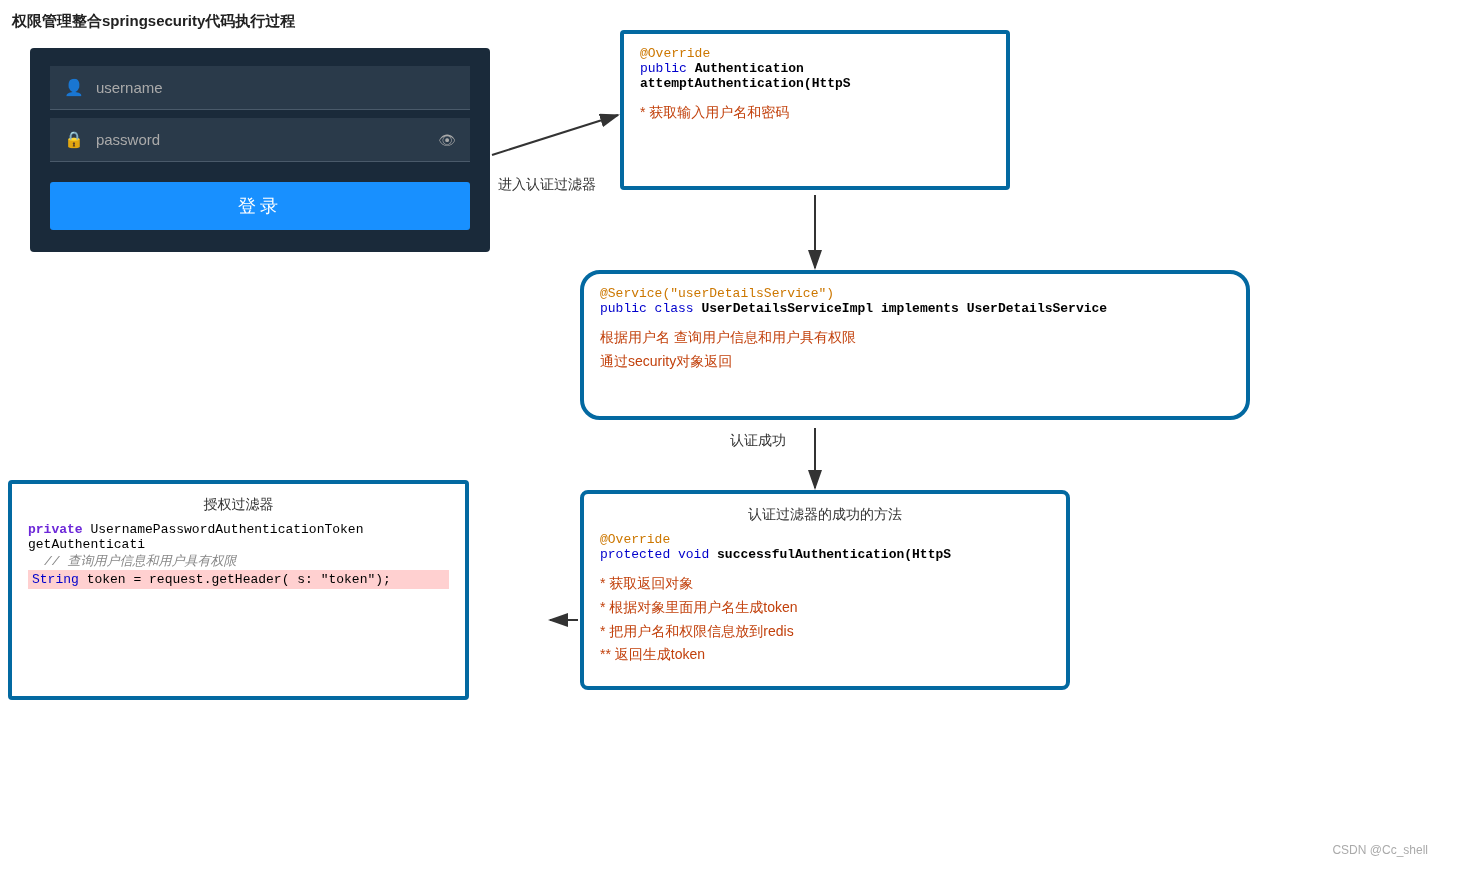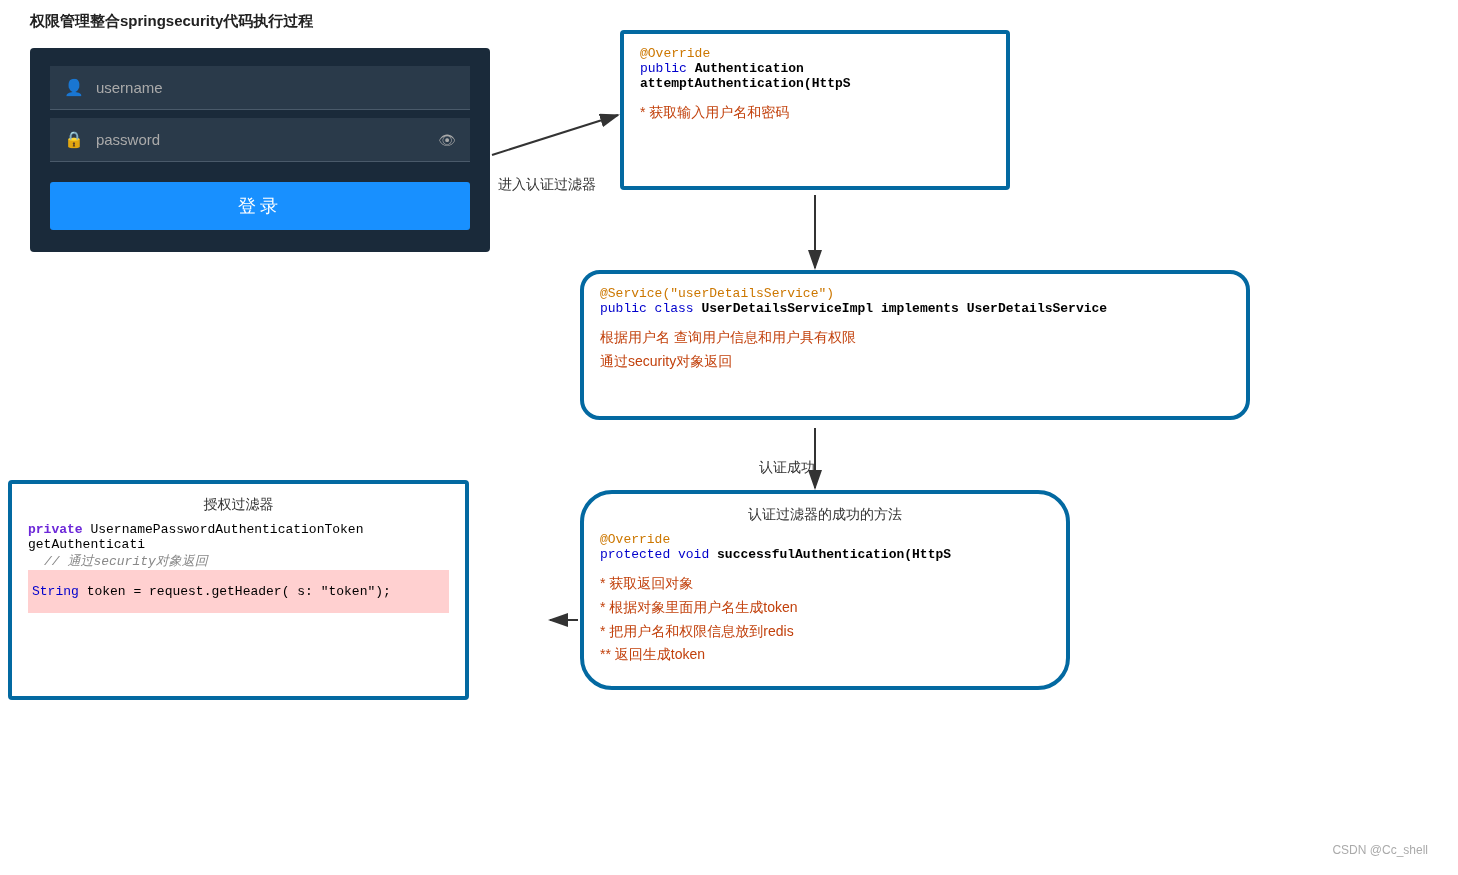--- a/index.html
+++ b/index.html
@@ -8,21 +8,21 @@
       font-family: 'SimSun', 'Microsoft YaHei', Arial, sans-serif;
       width: 1458px;
       height: 875px;
       position: relative;
       overflow: hidden;
     }
 
     .page-title {
       position: absolute;
       top: 12px;
-      left: 30px;
+      left: 12px;
       font-size: 15px;
       font-weight: bold;
       color: #222;
       font-family: 'Microsoft YaHei', Arial, sans-serif;
     }
 
     
     .login-form {
       position: absolute;
       top: 48px;
@@ -103,21 +103,21 @@
       width: 670px;
       min-height: 150px;
       border-radius: 20px;
     }
 
     .code-box-3 {
       top: 490px;
       left: 580px;
       width: 490px;
       min-height: 200px;
-      border-radius: 32px;
+      border-radius: 8px;
     }
 
     .code-box-4 {
       top: 480px;
       left: 8px;
       width: 461px;
       min-height: 220px;
       border-radius: 4px;
     }
 
@@ -223,29 +223,29 @@
     <span>** 返回生成token</span>
   </div>
 </div>
 
 <div class="code-box code-box-4">
   <div style="text-align:center; font-size:14px; font-family:'Microsoft YaHei',Arial,sans-serif; color:#333; margin-bottom:8px;">授权过滤器</div>
   <div>
     <span class="c-private">private</span>
     <span style="color:#000; font-family:'Courier New',monospace;"> UsernamePasswordAuthenticationToken getAuthenticati</span>
   </div>
-  <div style="padding-left:16px; color:#888; font-style:italic; font-family:'Courier New',monospace; font-size:13px;">// 通过security对象返回</div>
-  <div style="background:#ffd0d0; padding: 14px 4px; font-family:'Courier New',monospace; font-size:13px;">
+  <div style="padding-left:16px; color:#888; font-style:italic; font-family:'Courier New',monospace; font-size:13px;">// 查询用户信息和用户具有权限</div>
+  <div style="background:#ffd0d0; padding: 2px 4px; font-family:'Courier New',monospace; font-size:13px;">
     <span class="c-keyword">String</span>
     <span> token = request.getHeader( s: "token");</span>
   </div>
 </div>
 
 <div class="arrow-label" style="top: 128px; left: 498px; margin-top: 48px;">进入认证过滤器</div>
-<div class="arrow-label" style="top: 432px; left: 759px; margin-top: 27px;">认证成功</div>
+<div class="arrow-label" style="top: 432px; left: 730px;">认证成功</div>
 
 <svg class="arrows-svg">
 
   <defs>
     <marker id="arrowhead" markerWidth="10" markerHeight="7" refX="9" refY="3.5" orient="auto">
       <polygon points="0 0, 10 3.5, 0 7" fill="#333"></polygon>
     </marker>
   </defs>
 
   <line x1="492" y1="155" x2="618" y2="115" stroke="#333" stroke-width="2" marker-end="url(#arrowhead)"></line>

